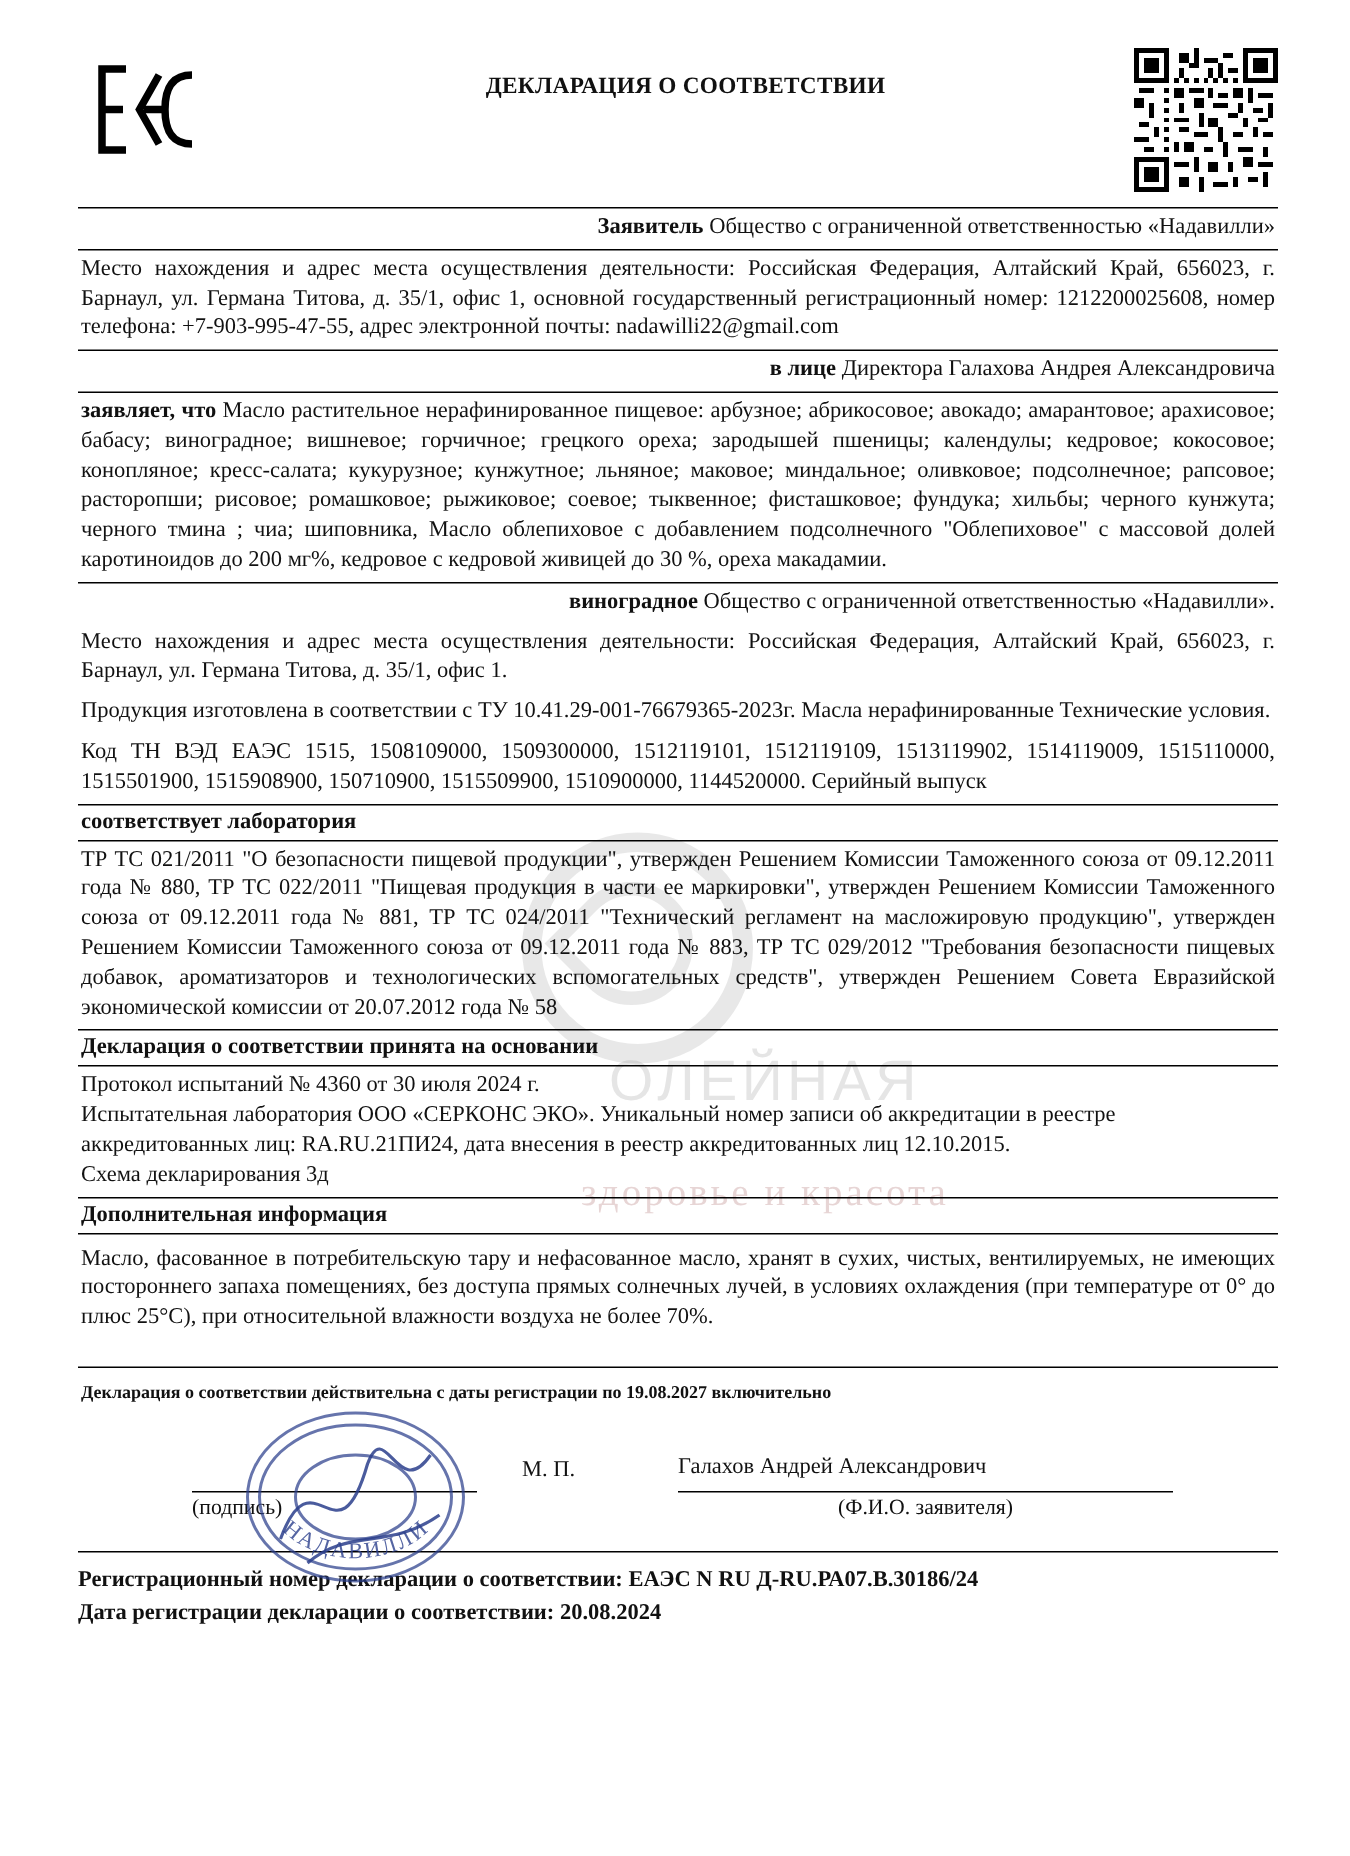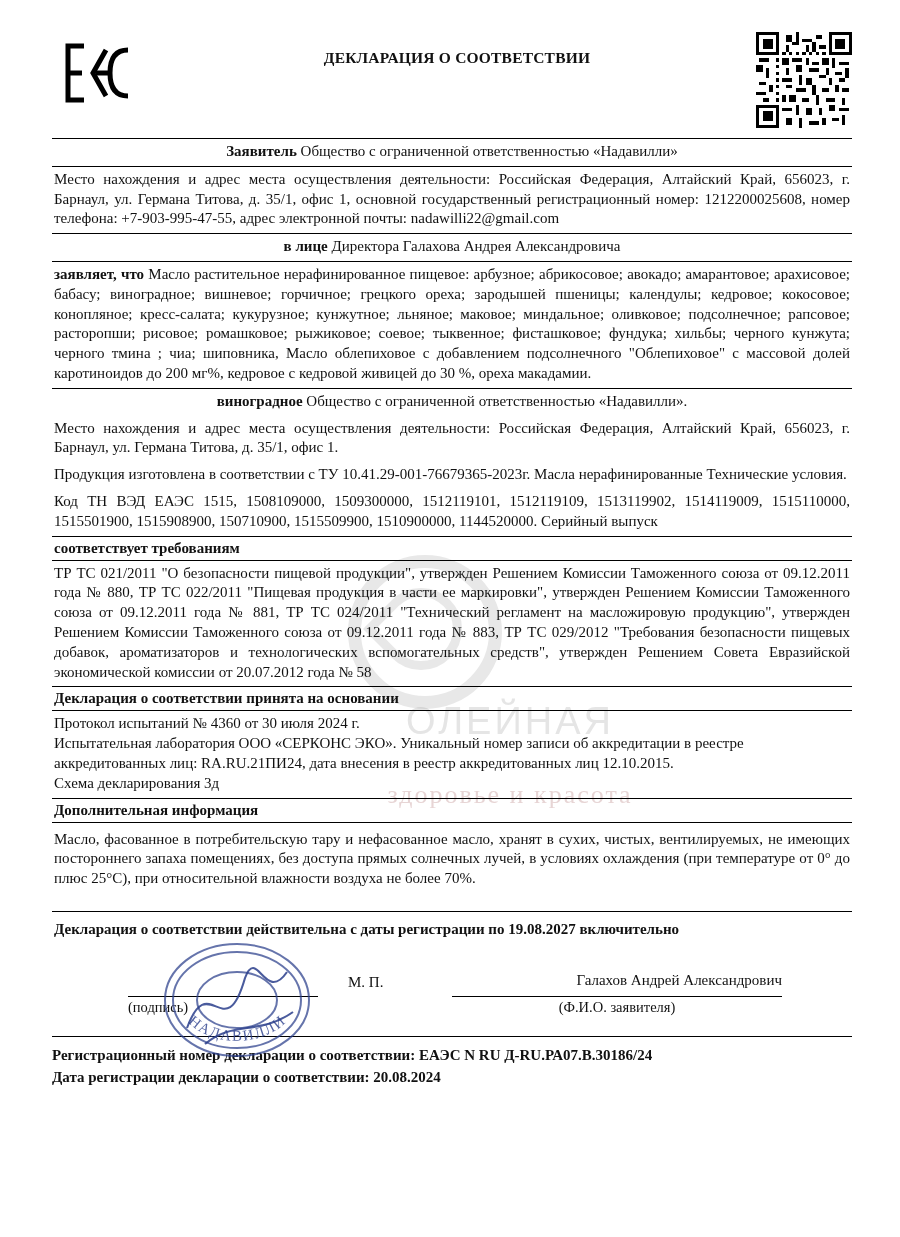--- a/index.html
+++ b/index.html
@@ -122,32 +122,32 @@
     margin: 0;
     height: 0;
   }
 
   .block {
     font-size: 15px;
     line-height: 1.32;
     text-align: justify;
     padding: 3px 2px 4px 2px;
   }
-  .block.nowrapjust { text-align: center; }
+  .block.nowrapjust { text-align: right; }
   .lbl { font-weight: bold; }
   .section-head {
     font-weight: bold;
     font-size: 15px;
     padding: 3px 2px 3px 2px;
   }
 
   
   .validity {
     font-weight: bold;
-    font-size: 15px;
+    font-size: 12px;
     padding: 9px 2px 6px 2px;
   }
 
   
   .sign-area {
     position: relative;
     height: 86px;
     margin-top: 6px;
   }
   .sig-line {
@@ -175,21 +175,21 @@
     left: 400px;
     top: 46px;
     width: 330px;
     border-top: 1px solid #000;
   }
   .name-text {
     position: absolute;
     left: 400px;
     top: 22px;
     width: 330px;
-    text-align: right;
+    text-align: left;
     font-size: 15px;
   }
   .name-caption {
     position: absolute;
     left: 400px;
     top: 49px;
     width: 330px;
     text-align: center;
     font-size: 14.5px;
   }
@@ -373,21 +373,21 @@
     <div class="block nowrapjust">
       <span class="lbl">виноградное</span>
       <span>Общество с ограниченной ответственностью «Надавилли».</span>
     </div>
     <div class="block">Место нахождения и адрес места осуществления деятельности: Российская Федерация, Алтайский Край, 656023, г. Барнаул, ул. Германа Титова, д. 35/1, офис 1.</div>
     <div class="block">Продукция изготовлена в соответствии с ТУ 10.41.29-001-76679365-2023г. Масла нерафинированные Технические условия.</div>
     <div class="block">Код ТН ВЭД ЕАЭС 1515, 1508109000, 1509300000, 1512119101, 1512119109, 1513119902, 1514119009, 1515110000, 1515501900, 1515908900, 150710900, 1515509900, 1510900000, 1144520000. Серийный выпуск</div>
 
     <hr class="hr-thin">
 
-    <div class="section-head">соответствует требованиям</div>
+    <div class="section-head">соответствует лаборатория</div>
     <hr class="hr-thin">
     <div class="block">ТР ТС 021/2011 "О безопасности пищевой продукции", утвержден Решением Комиссии Таможенного союза от 09.12.2011 года № 880, ТР ТС 022/2011 "Пищевая продукция в части ее маркировки", утвержден Решением Комиссии Таможенного союза от 09.12.2011 года № 881, ТР ТС 024/2011 "Технический регламент на масложировую продукцию", утвержден Решением Комиссии Таможенного союза от 09.12.2011 года № 883, ТР ТС 029/2012 "Требования безопасности пищевых добавок,  ароматизаторов и технологических вспомогательных средств", утвержден Решением Совета Евразийской экономической комиссии от 20.07.2012 года № 58</div>
 
     <hr class="hr-thin">
 
     <div class="section-head">Декларация о соответствии принята на основании</div>
     <hr class="hr-thin">
     <div class="block" style="white-space:pre-line;text-align:left;">Протокол испытаний № 4360 от 30 июля 2024 г.
 Испытательная лаборатория ООО  «СЕРКОНС ЭКО». Уникальный номер записи об аккредитации в реестре аккредитованных лиц: RA.RU.21ПИ24, дата внесения в реестр аккредитованных лиц 12.10.2015.
 Схема декларирования 3д</div>

